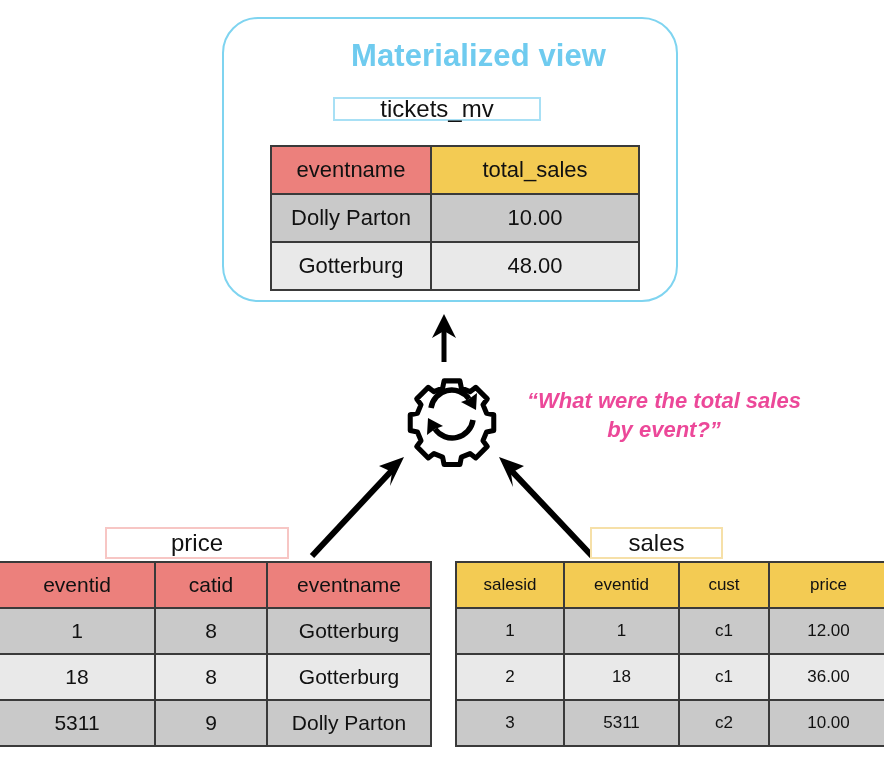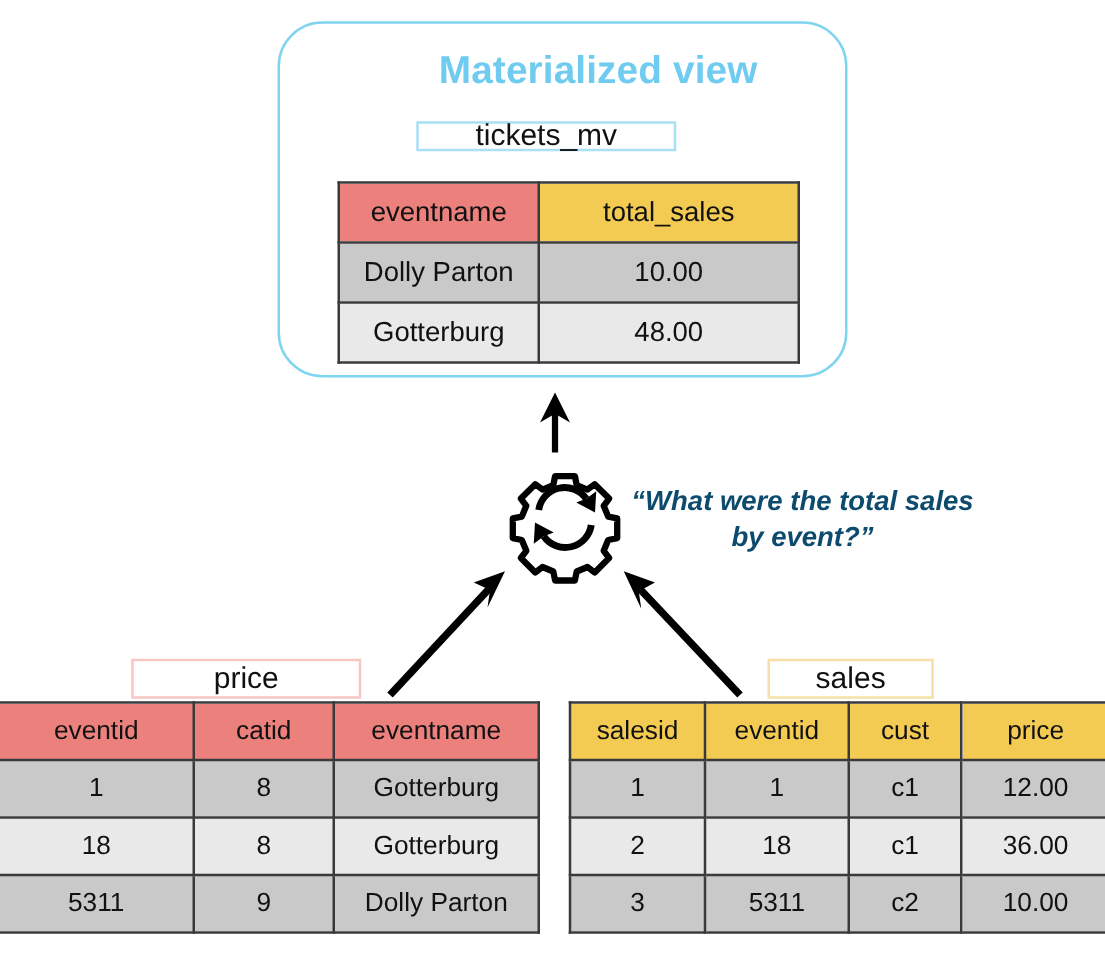--- a/index.html
+++ b/index.html
@@ -45,21 +45,21 @@
   }
   #mv-name-box{
     left:333px;top:97px;width:208px;height:24px;
     border:2px solid #A8E0F5;
   }
   #events-name-box{
     left:105px;top:527px;width:184px;height:32px;
     border:2px solid #F7C6C4;
   }
   #sales-name-box{
-    left:614px;top:527px;width:133px;height:32px;
+    left:590px;top:527px;width:133px;height:32px;
     border:2px solid #F6E0A8;
   }
 
   
   .dtable{
     position:absolute;
     border-collapse:collapse;
     table-layout:fixed;
     font-size:21px;
     color:#111;
@@ -95,36 +95,36 @@
   #events-table col.c1{width:112px;}
   #events-table col.c2{width:164px;}
   #events-table td,#events-table th{height:46px;font-size:21px;}
 
   
   #sales-table{left:455px;top:561px;width:432px;}
   #sales-table col.c0{width:108px;}
   #sales-table col.c1{width:115px;}
   #sales-table col.c2{width:90px;}
   #sales-table col.c3{width:119px;}
-  #sales-table td,#sales-table th{height:46px;font-size:21px;}
+  #sales-table td,#sales-table th{height:46px;font-size:17px;}
 
   
   #art-layer{position:absolute;left:0;top:0;width:884px;height:776px;pointer-events:none;}
 
   
   #question-text{
     position:absolute;
-    left:504px;top:386px;
+    left:526px;top:386px;
     width:276px;
     text-align:center;
     font-size:22px;
     font-style:italic;
     font-weight:700;
     line-height:1.32;
-    color:#0c4a6e;
+    color:#ec4899;
   }
 </style>
 </head>
 <body>
 
 <div class="canvas">
 
   <div id="mv-container"></div>
 
   <div id="mv-title">Materialized view</div>

